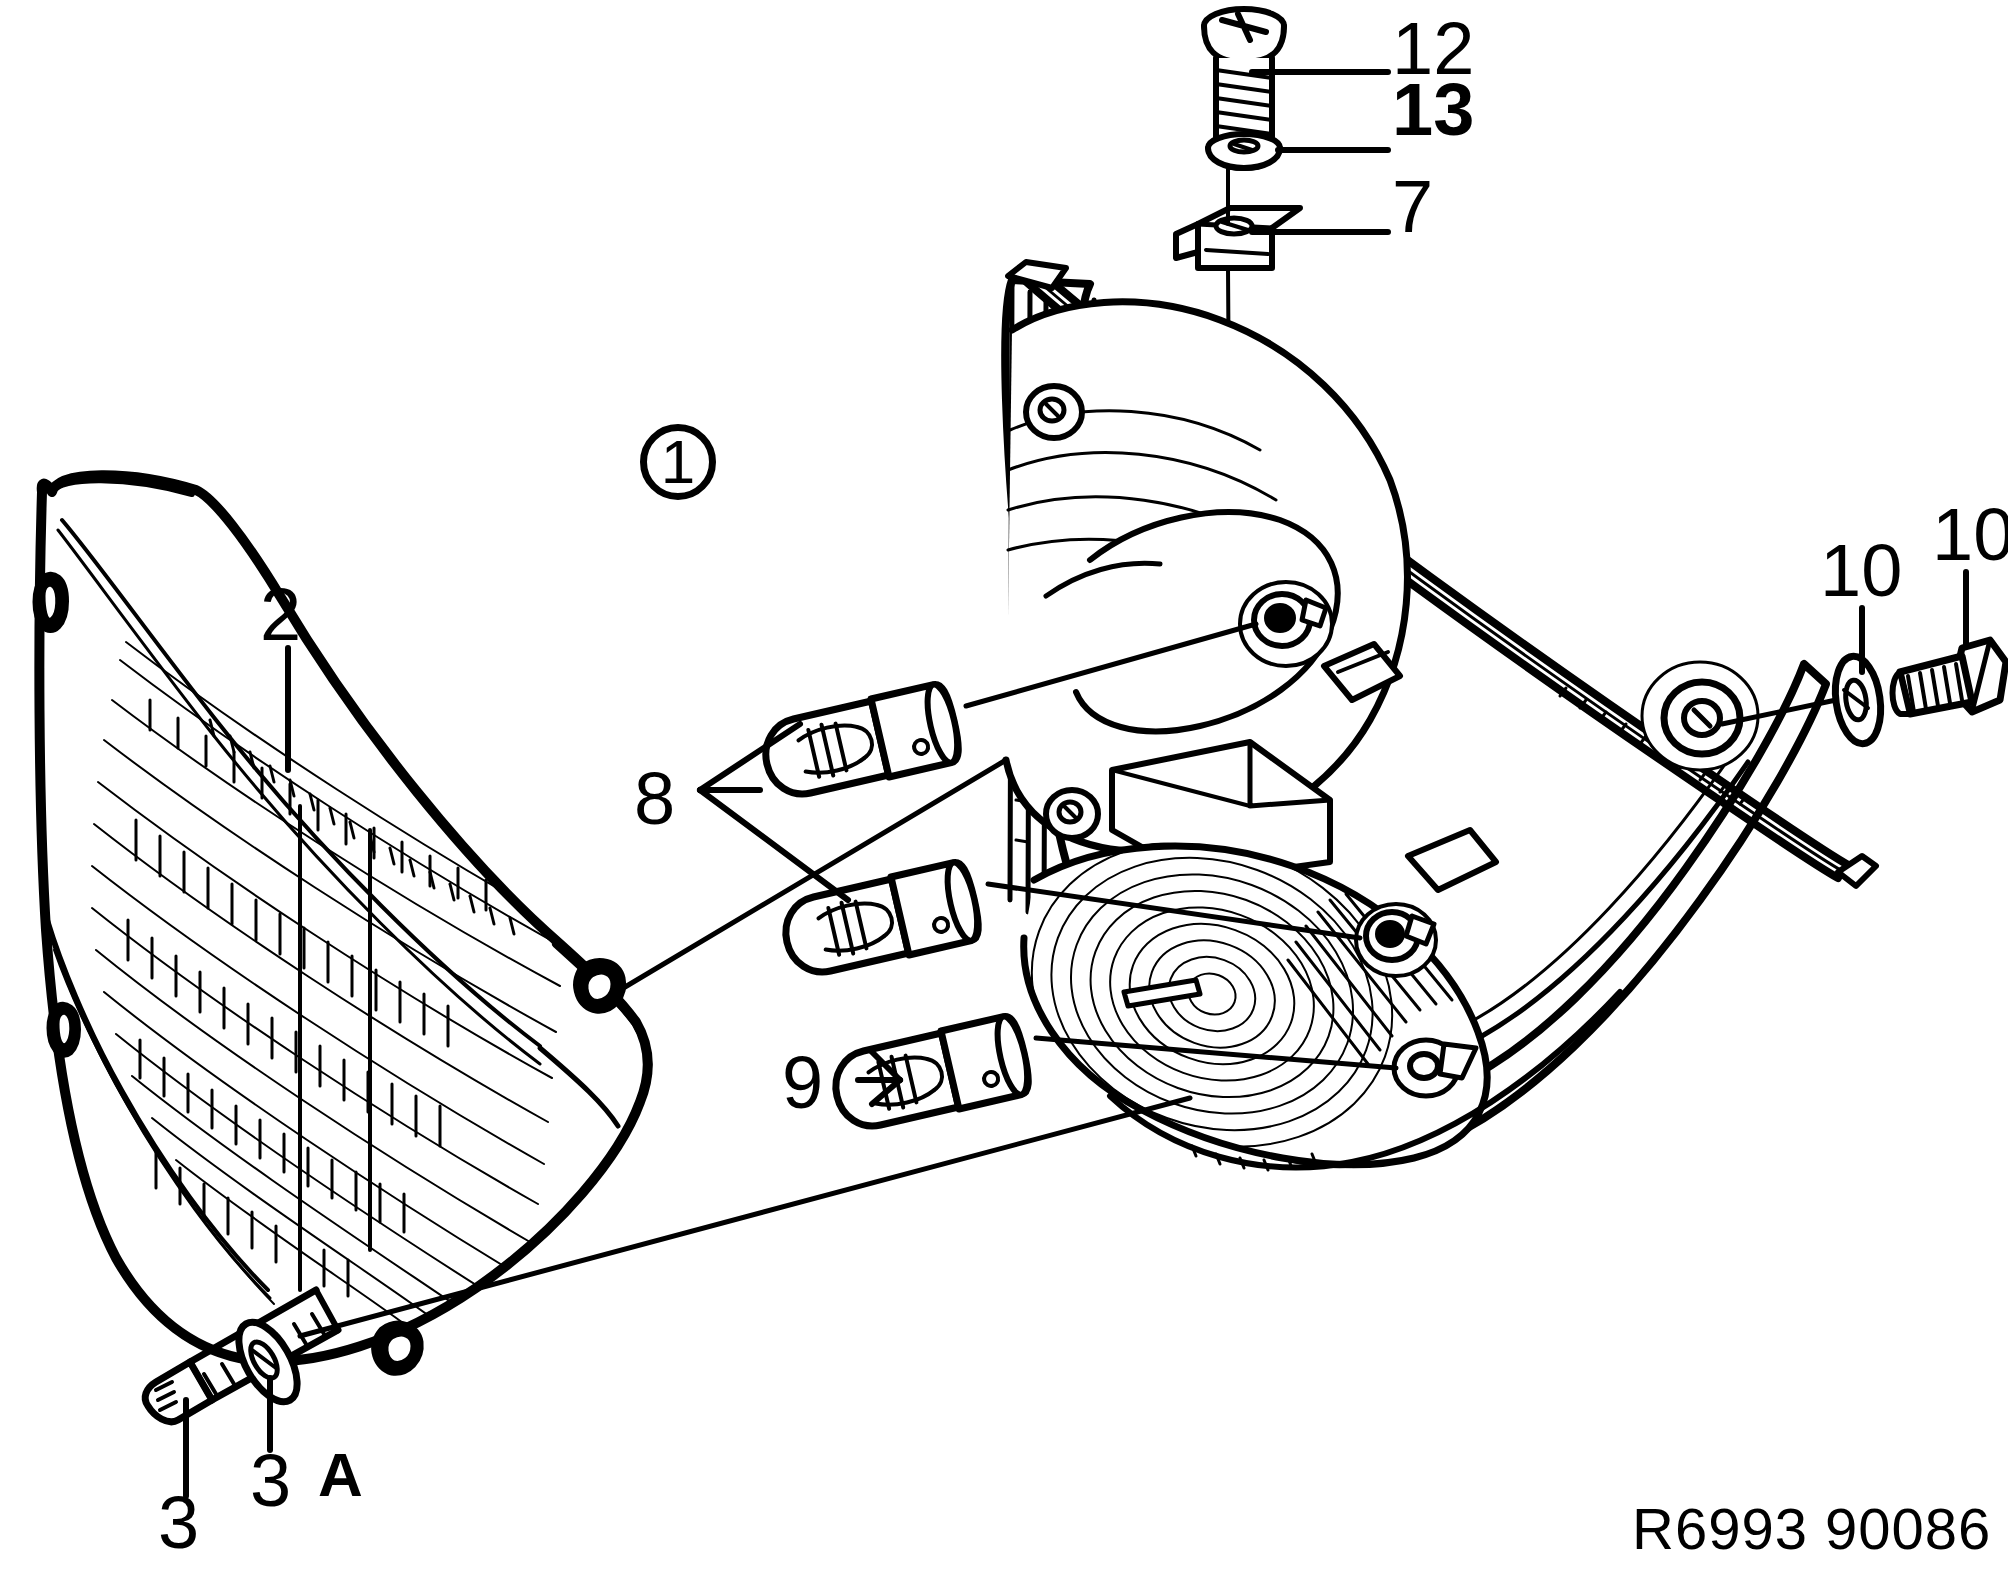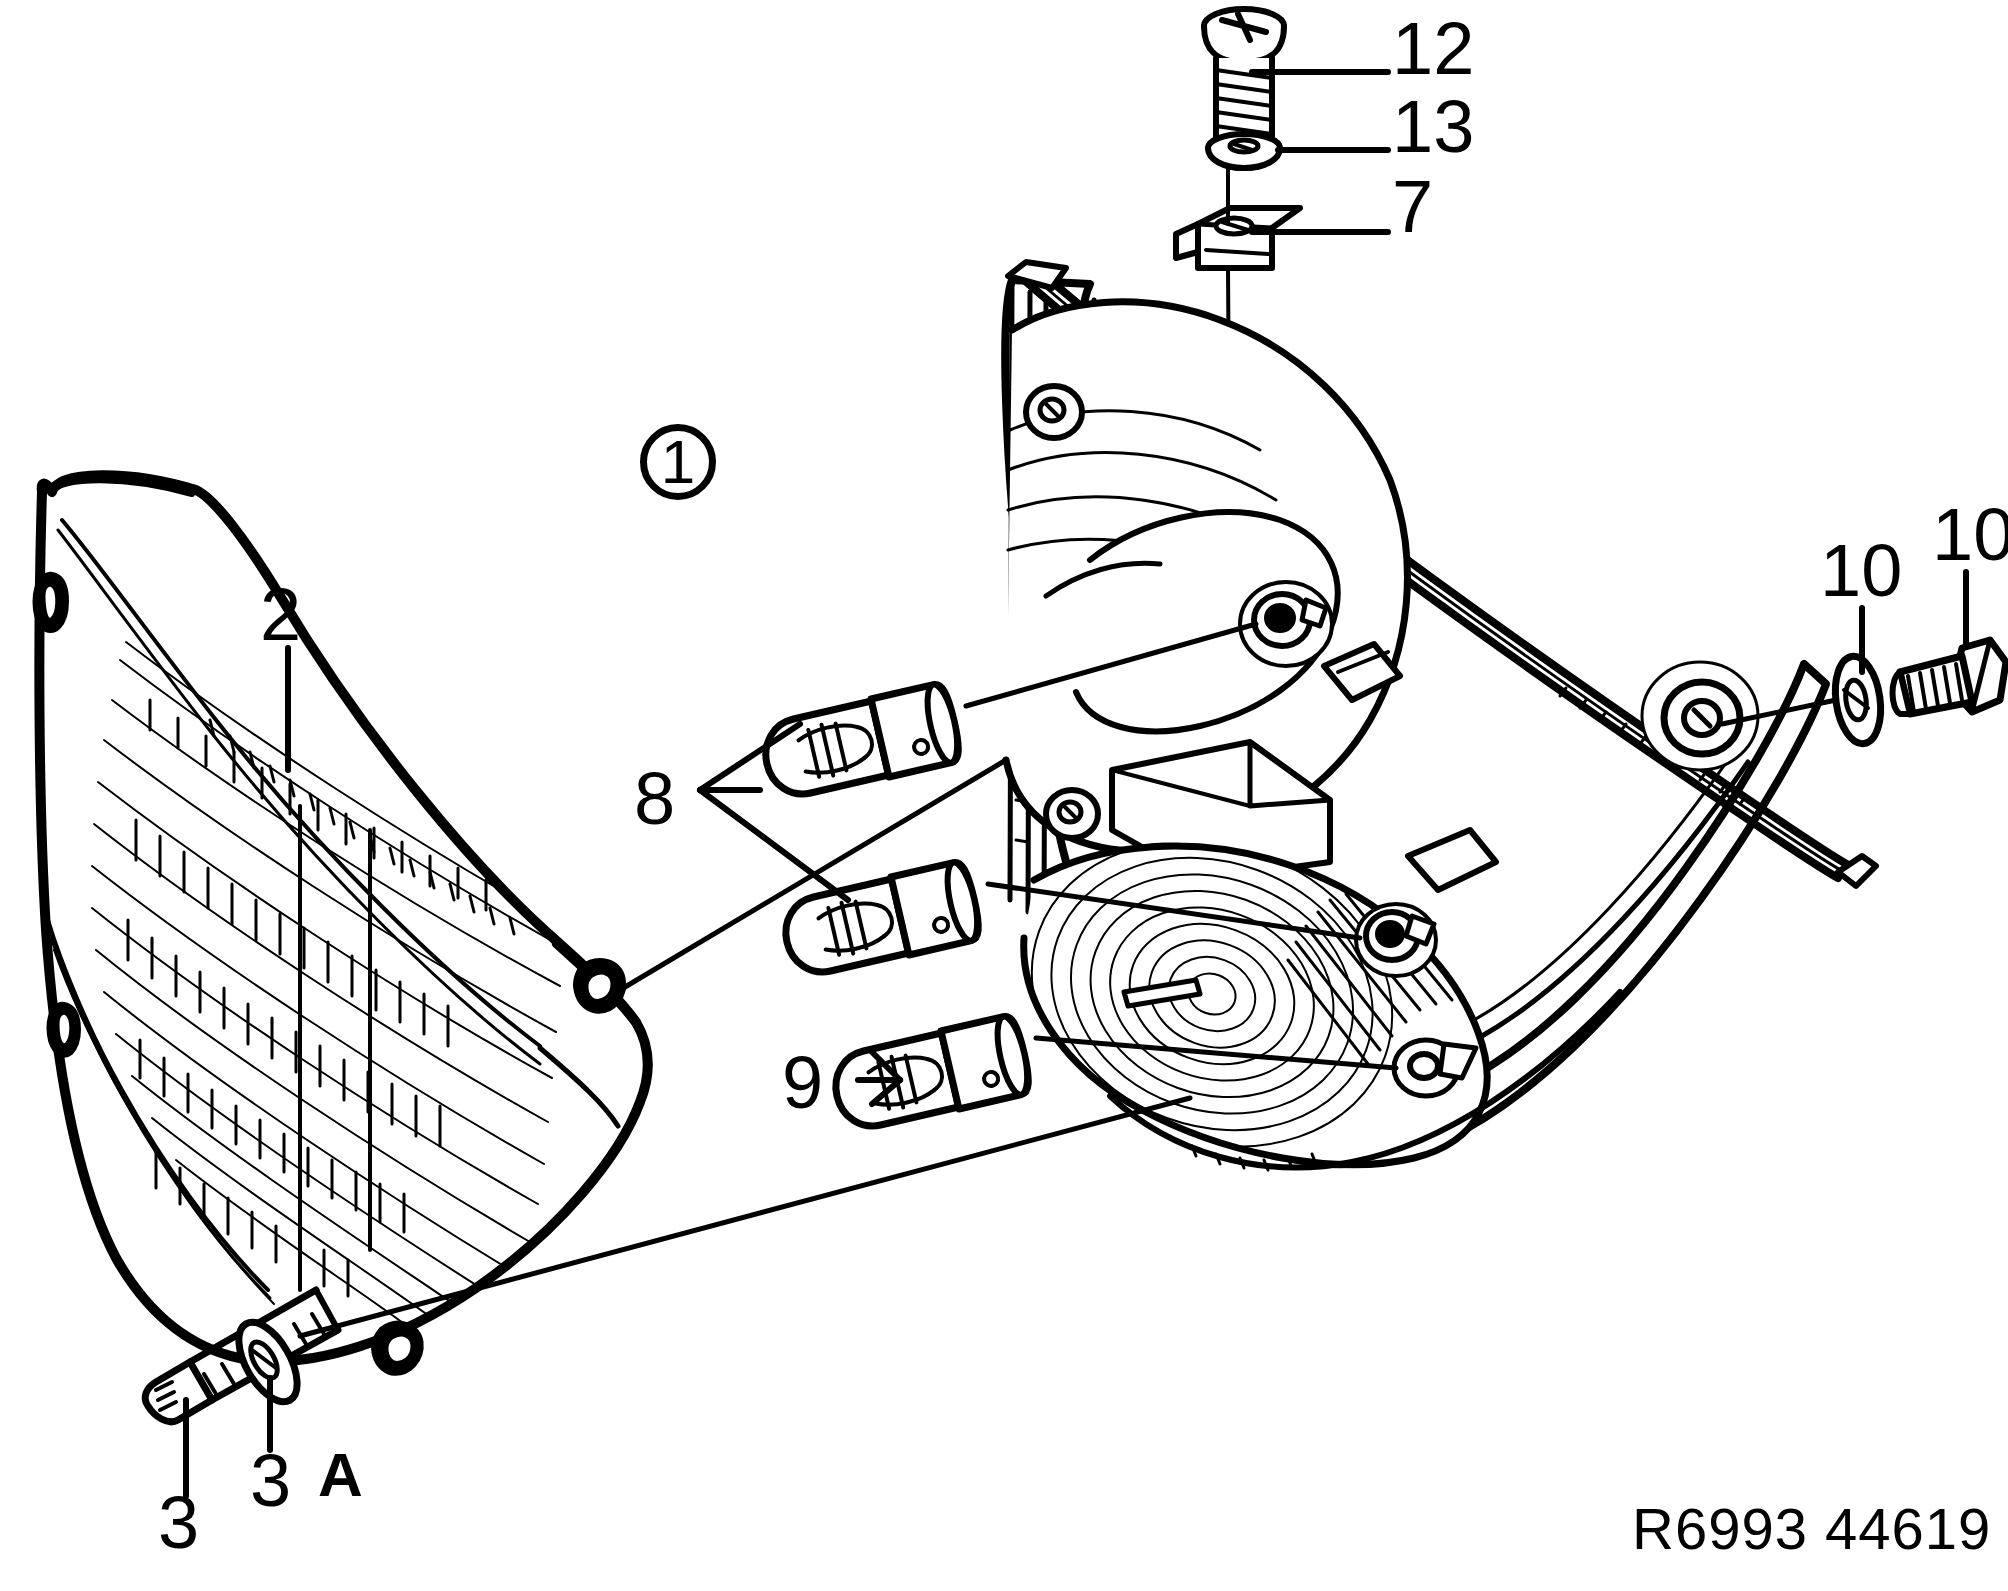--- a/index.html
+++ b/index.html
@@ -556,18 +556,18 @@
 
 <div class="lbl callout" style="left:260px;top:578px;">2</div>
 <div class="lbl callout" style="left:158px;top:1486px;">3</div>
 <div class="lbl callout" style="left:250px;top:1444px;">3</div>
 <div class="lbl subref" style="left:318px;top:1444px;">A</div>
 <div class="lbl callout" style="left:634px;top:762px;">8</div>
 <div class="lbl callout" style="left:782px;top:1046px;">9</div>
 <div class="lbl callout" style="left:1932px;top:498px;">10</div>
 <div class="lbl callout" style="left:1820px;top:534px;">10</div>
 <div class="lbl callout" style="left:1392px;top:12px;">12</div>
-<div class="lbl callout" style="left:1392px;top:90px;">13</div>
+<div class="lbl callout" style="left:1392px;top:73px;font-weight:bold;">13</div>
 <div class="lbl callout" style="left:1392px;top:170px;">7</div>
 
-<div class="lbl drawref" style="left:1632px;top:1500px;">R6993 44619</div>
+<div class="lbl drawref" style="left:1632px;top:1500px;">R6993 90086</div>
 
 </div>
 
 </body></html>

